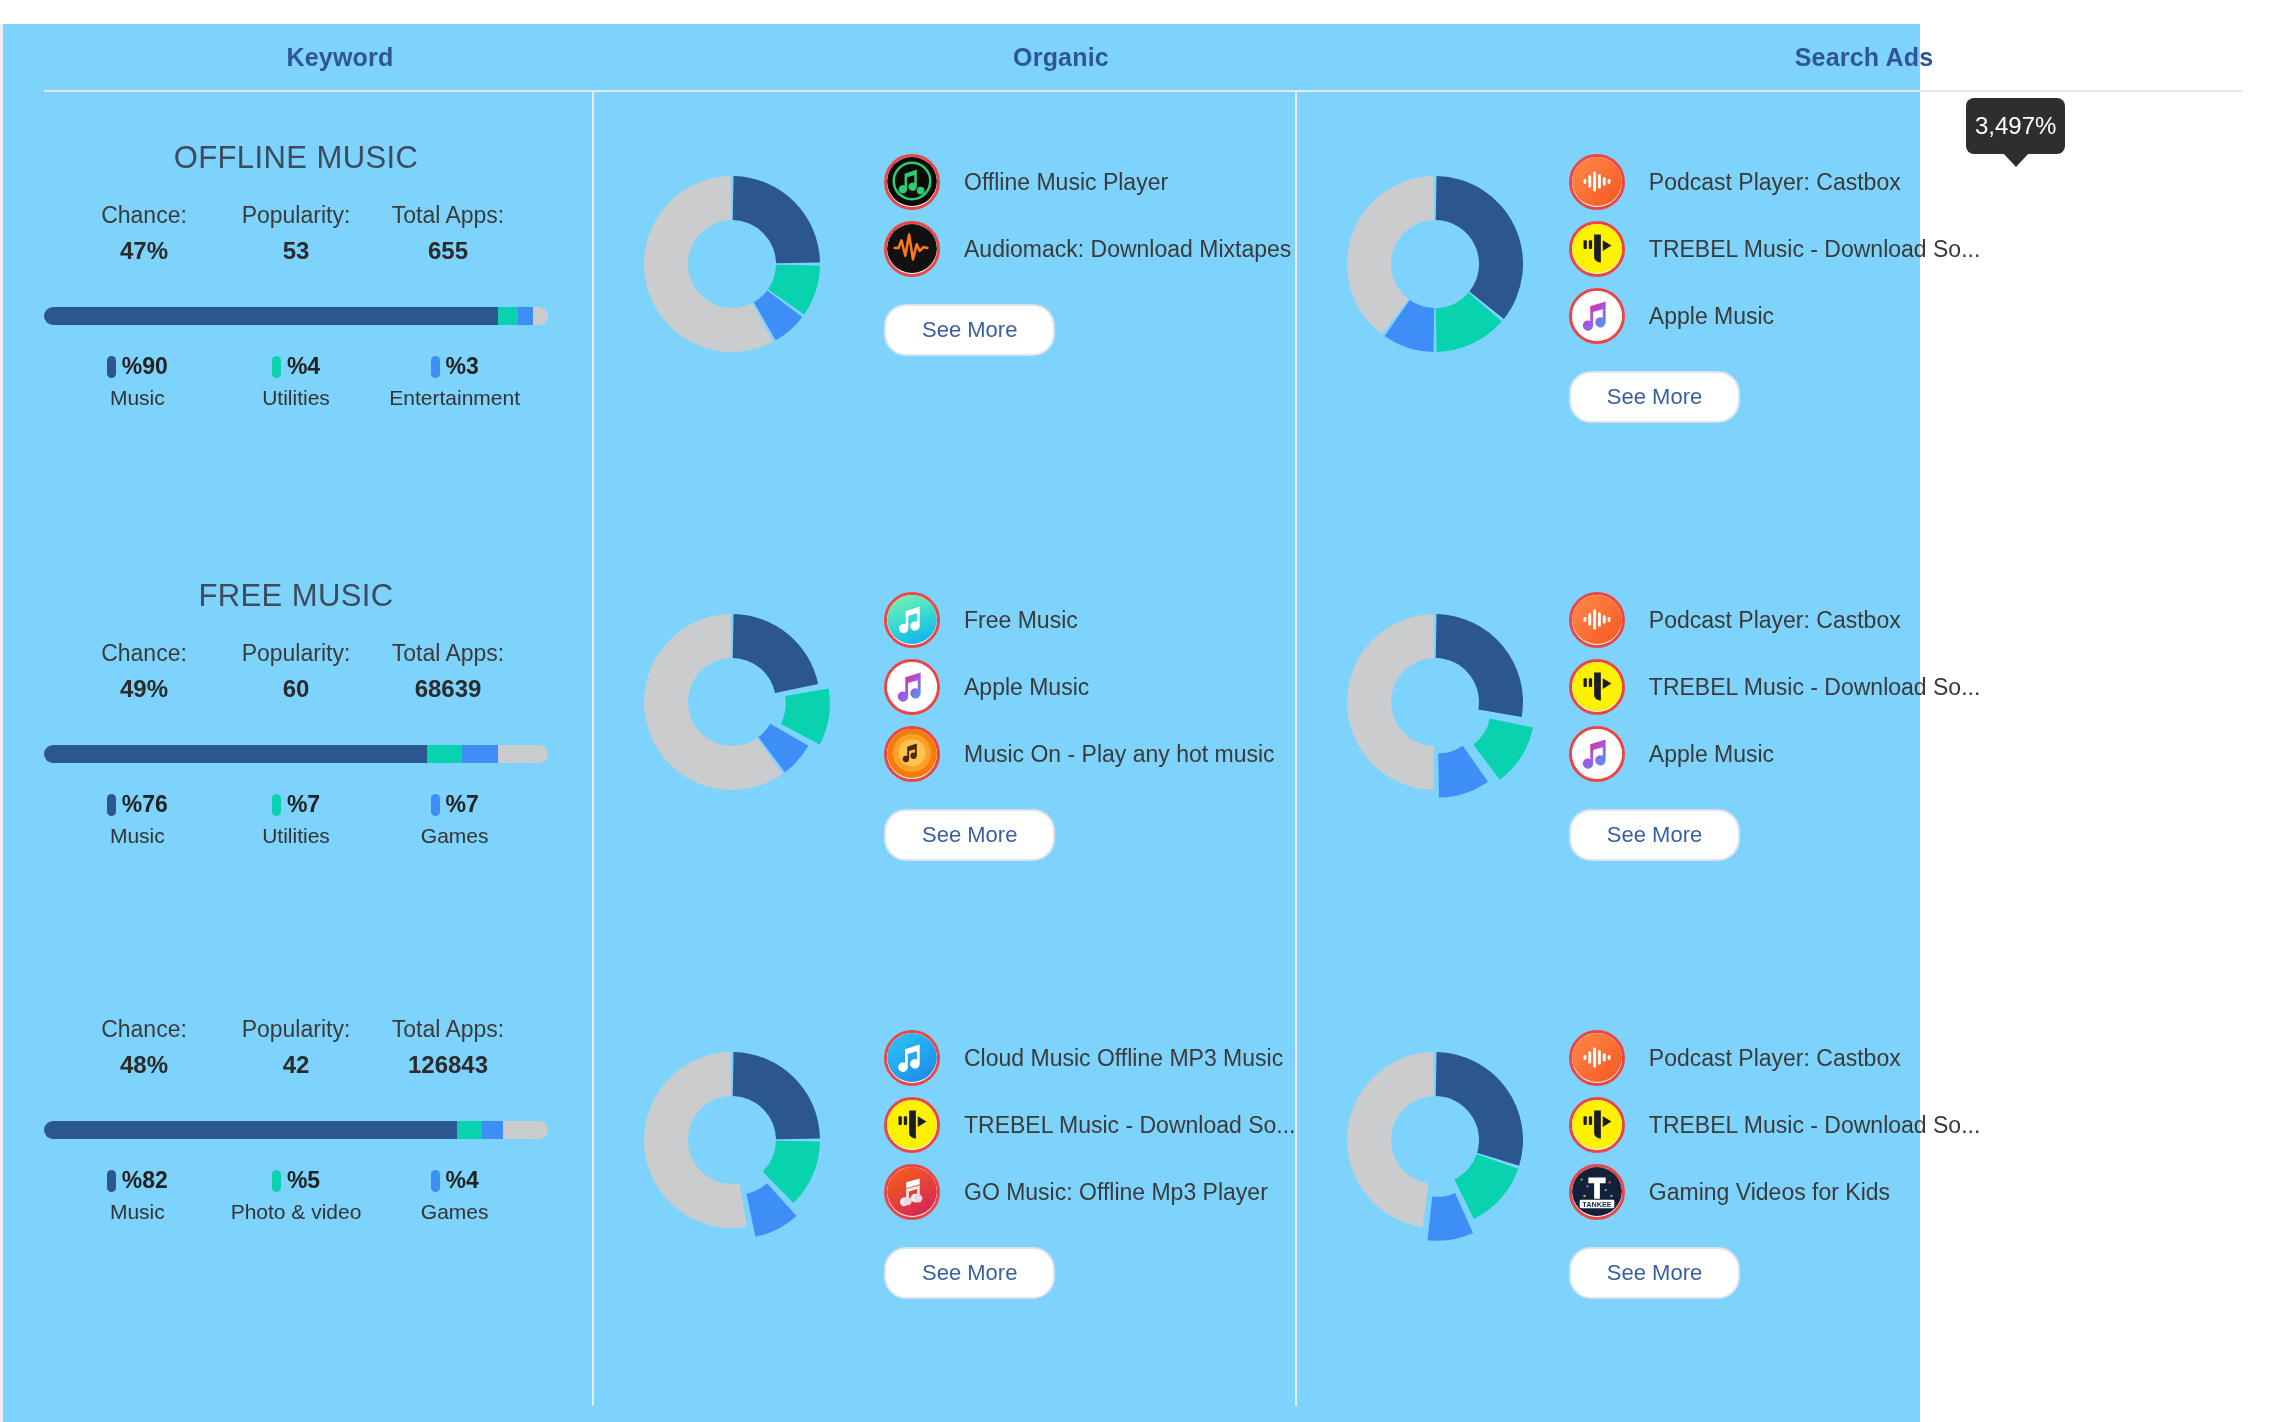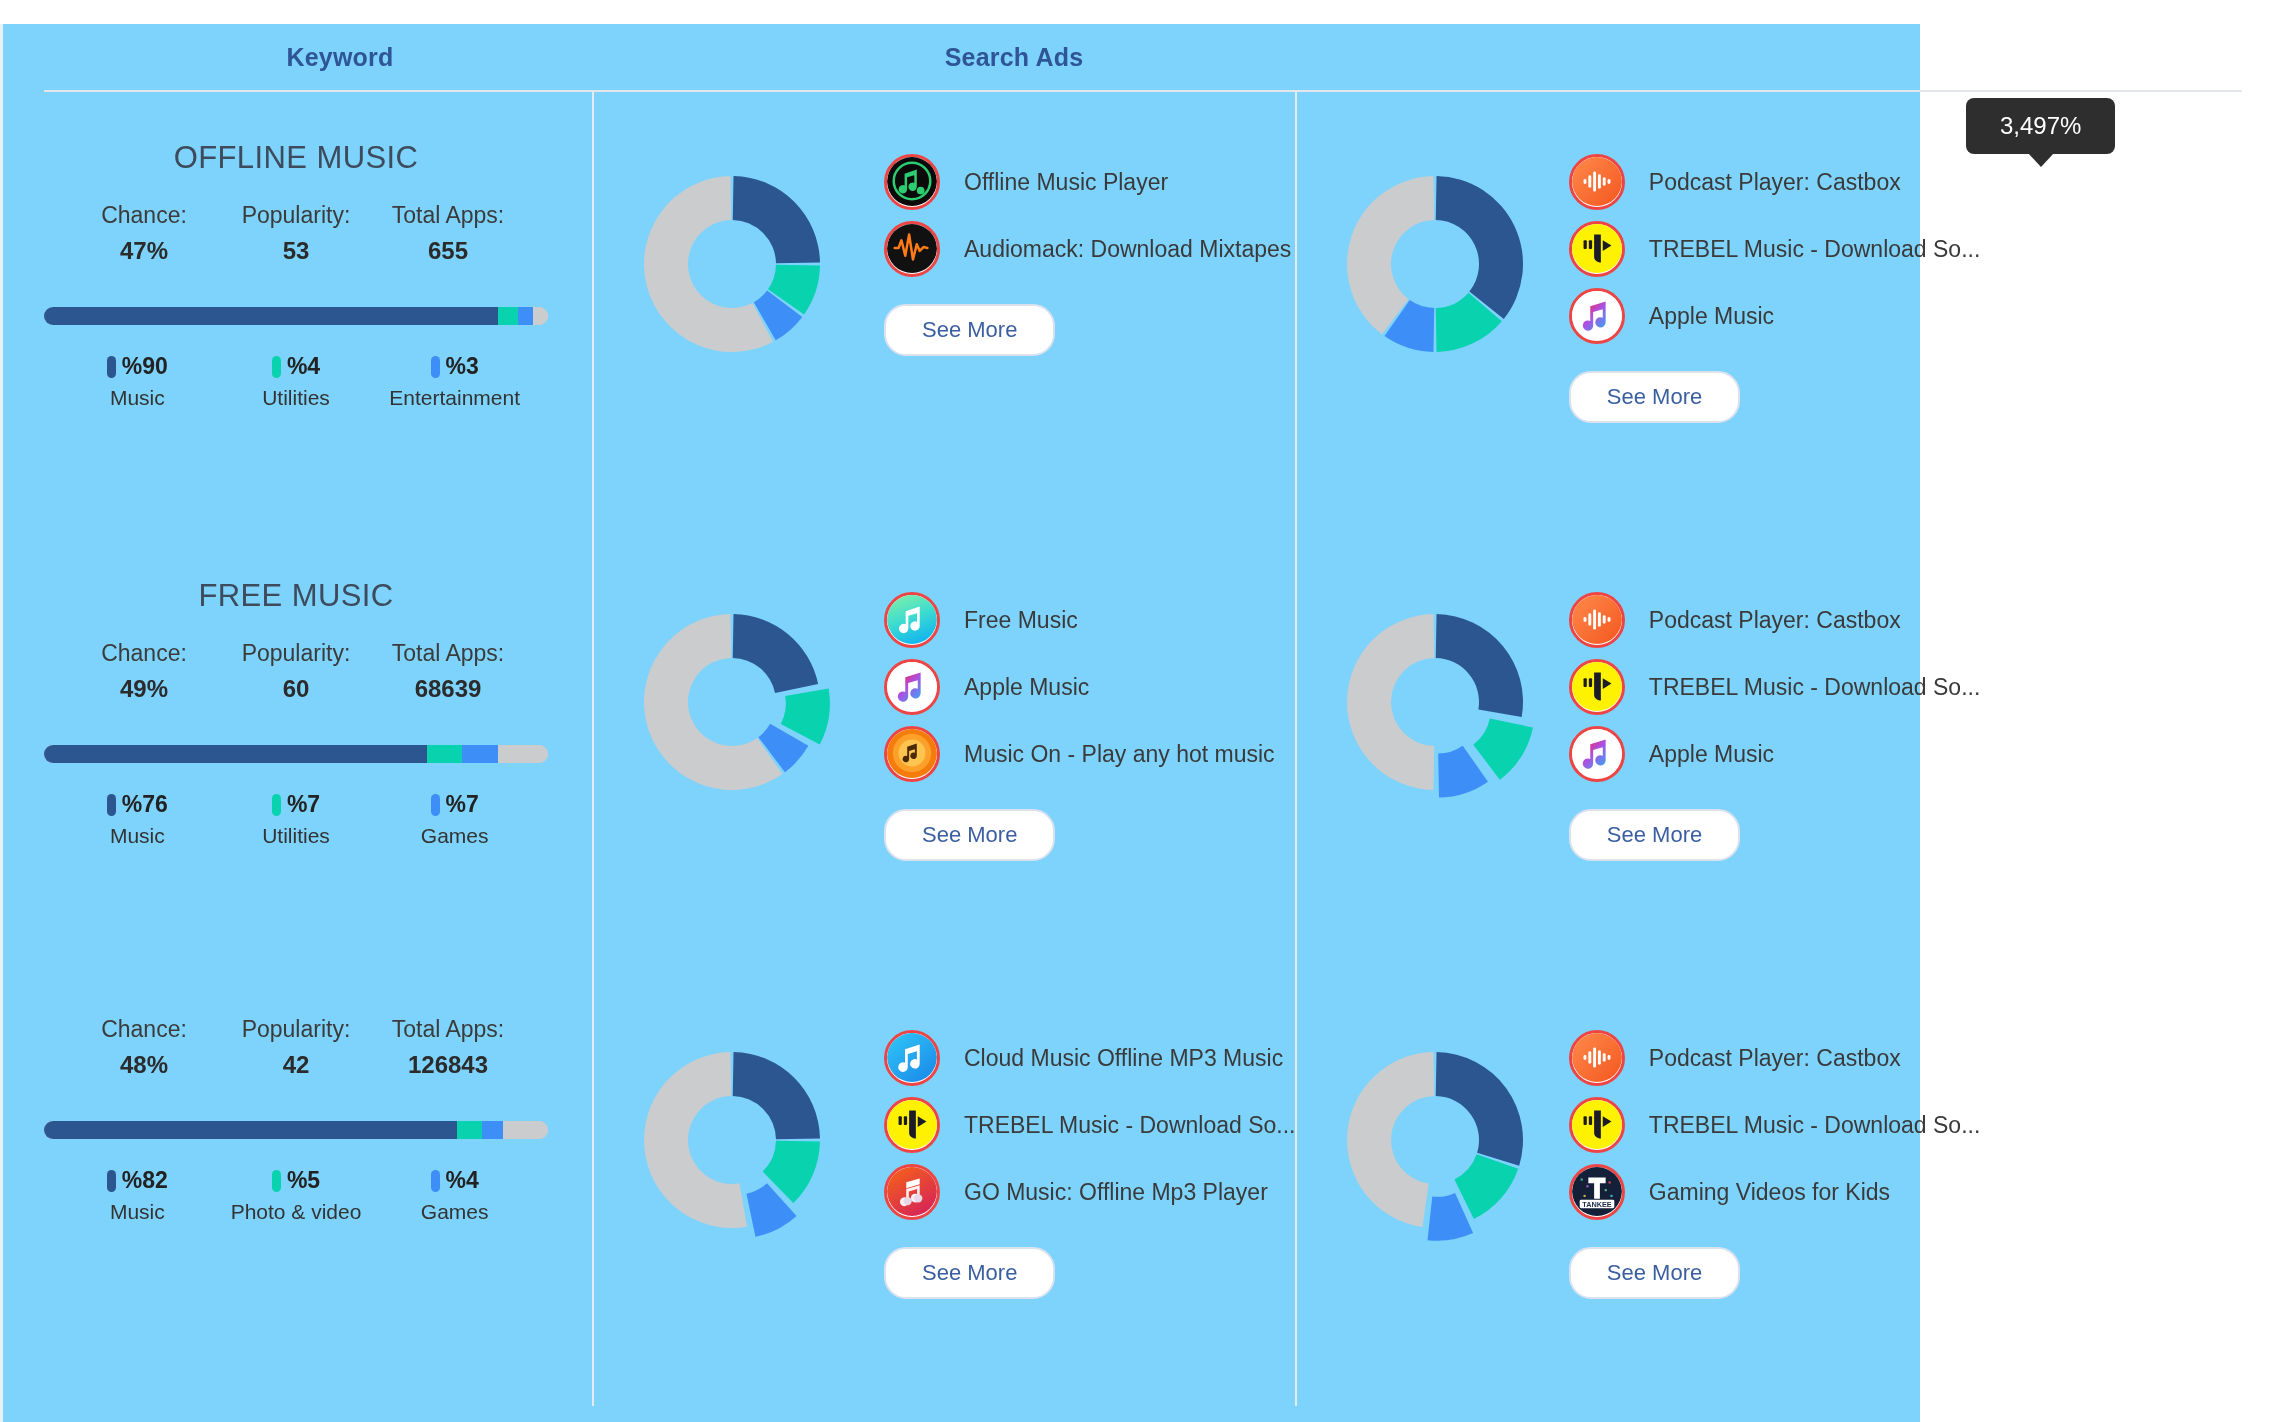--- a/index.html
+++ b/index.html
@@ -114,21 +114,21 @@
     cursor: pointer;
   }
 
   
   .tooltip {
     position: absolute;
     left: 1966px; top: 74px;
     background: #2e2e2e;
     color: #fff;
     border-radius: 8px;
-    padding: 14px 34px;
+    padding: 14px 9px;
     font-size: 24px;
     z-index: 20;
   }
   .tooltip::after {
     content: "";
     position: absolute;
     left: 50%; bottom: -13px;
     margin-left: -13px;
     border-left: 13px solid transparent;
     border-right: 13px solid transparent;
@@ -157,20 +157,21 @@
 </style>
 </head>
 <body>
 
 <div class="page">
 
   <div class="left-edge"></div>
 
   <div class="header-row">
     <div class="head-cell col-keyword">Keyword</div>
+    <div class="head-cell col-organic">Organic</div>
     <div class="head-cell col-ads">Search Ads</div>
   </div>
 
   <div class="tooltip">
     <span>3,497%</span>
   </div>
 
   <div id="rows-host">
   <div class="data-row">
 

